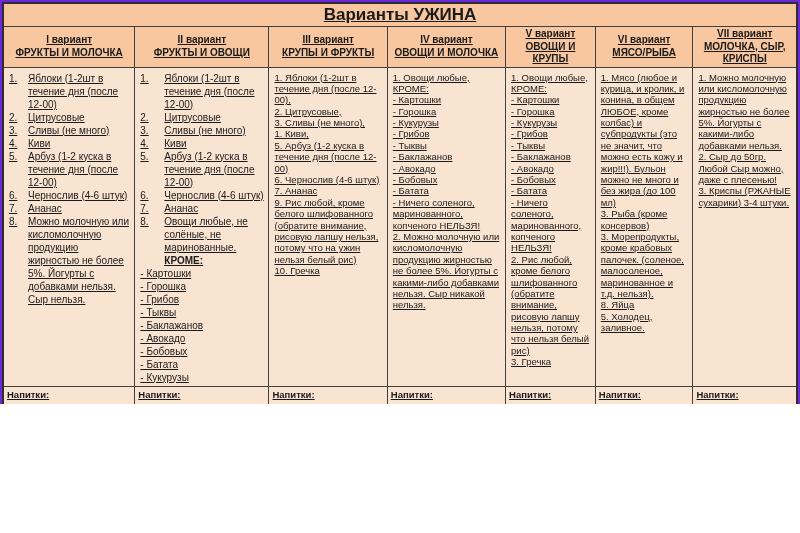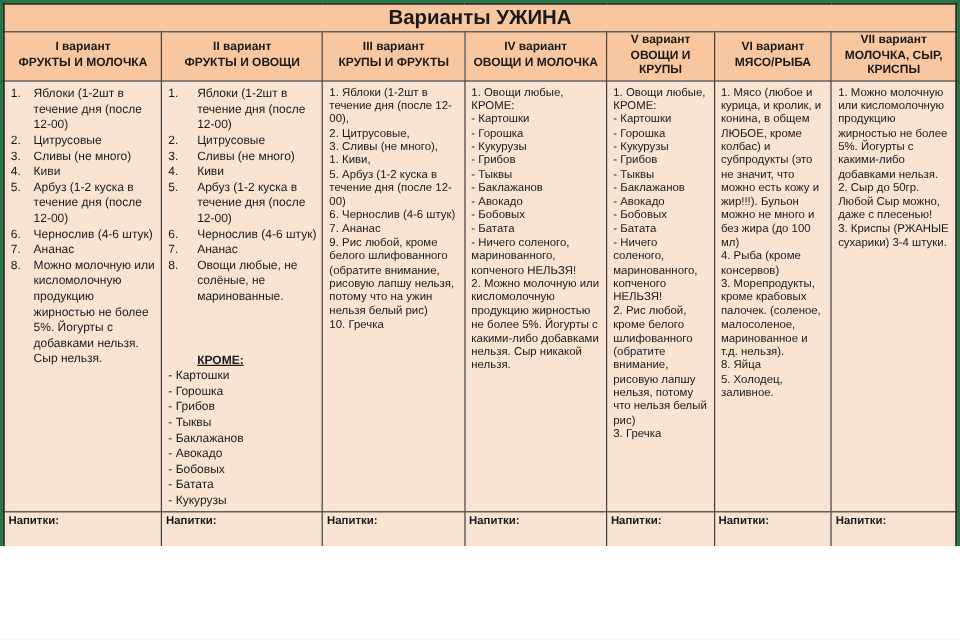--- a/index.html
+++ b/index.html
@@ -1,19 +1,20 @@
 <!DOCTYPE html>
 <html><head>
 <meta charset="utf-8">
 <style>
   html,body{margin:0;padding:0;background:#ffffff;}
   .page{
-    width:800px;height:455px;box-sizing:border-box;background:#15803d;
+    width:800px;height:404px;box-sizing:border-box;background:#6d28d9;
     padding:2px;font-family:"Liberation Sans",sans-serif;color:#1a1a1a;
     overflow:hidden;
+    text-decoration:underline;
   }
   table.diet{
     width:796px;height:529px;border-collapse:collapse;table-layout:fixed;
     border:2px solid #2e2e2e;background:#f9e3d1;
   }
   td{border:1px solid #3f3f3f;vertical-align:top;overflow:hidden;box-sizing:border-box;}
   .title-cell{
     background:#f8c79f;text-align:center;vertical-align:middle;
     font-size:17px;font-weight:bold;height:23px;padding:1px;
   }
@@ -29,21 +30,21 @@
   .drinks-cell{
     background:#f9e3d1;height:152px;padding:2px 3px;
     font-size:9.5px;line-height:1.25;
   }
   .item{display:flex;}
   .item .m{flex:0 0 19px;}
   .c2 .item .m{flex:0 0 24px;}
   .item .m:empty{display:none;}
   .item .t{flex:1 1 auto;min-width:0;}
   .item.krome .t{font-weight:bold;text-decoration:underline;}
-  .item.krome{padding-left:24px;margin-top:40px;}
+  .item.krome{padding-left:24px;}
   .drinks-title{font-weight:bold;text-align:left;}
   .dline{}
 </style>
 </head>
 <body>
 
 <div class="page">
   <table class="diet">
     <colgroup>
       <col style="width:16.6%">
@@ -310,21 +311,21 @@
               </div>
             </div>
       </td>
       <td class="content-cell c6">
         <div>
 
         <div class="item">
                 <span class="t">1. Мясо (любое и курица, и кролик, и конина, в общем ЛЮБОЕ, кроме колбас) и субпродукты (это не значит, что можно есть кожу и жир!!!). Бульон можно не много и без жира (до 100 мл)</span>
               </div>
               <div class="item">
-                <span class="t">4. Рыба (кроме консервов)</span>
+                <span class="t">3. Рыба (кроме консервов)</span>
               </div>
               <div class="item">
                 <span class="t">3. Морепродукты, кроме крабовых палочек. (соленое, малосоленое, маринованное и т.д. нельзя).</span>
               </div>
               <div class="item">
                 <span class="t">8. Яйца</span>
               </div>
               <div class="item">
                 <span class="t">5. Холодец, заливное.</span>
               </div>

